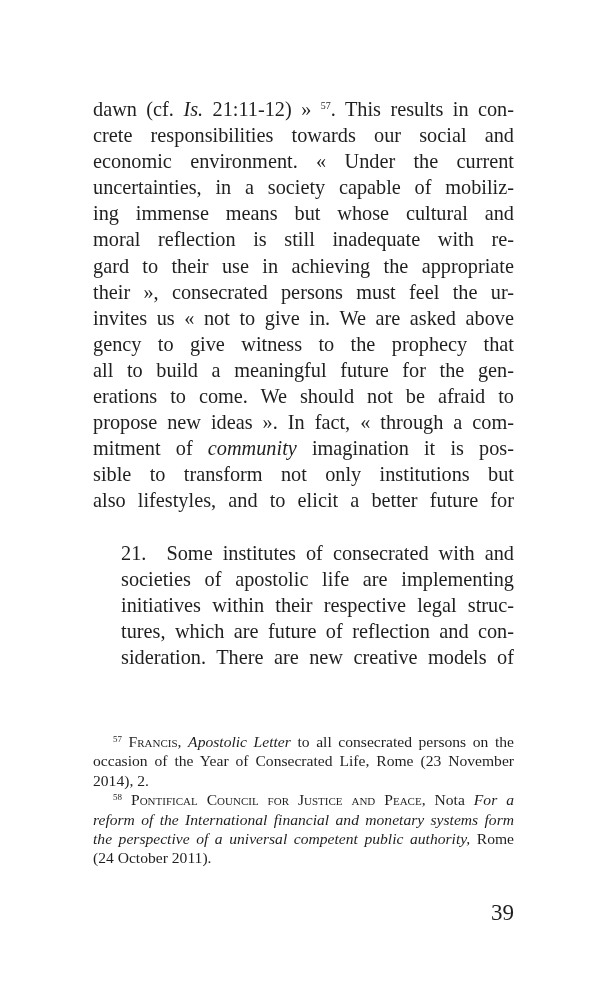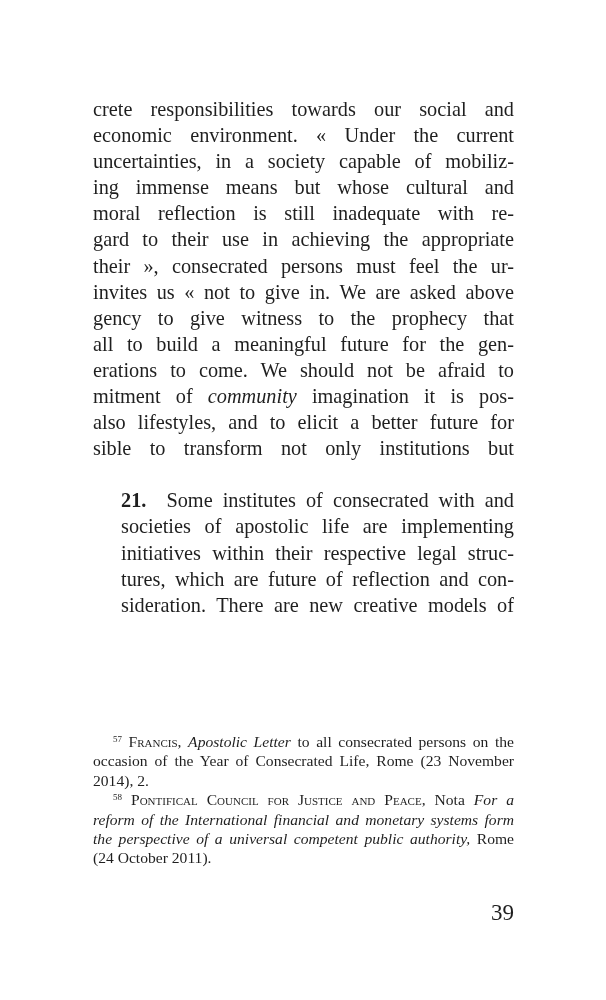--- a/index.html
+++ b/index.html
@@ -29,21 +29,21 @@
     hyphens: manual;
   }
   .para-cont {
     margin: 0;
   }
   .para-21 {
     margin-top: 26px;
     text-indent: 28px;
   }
   .para-num {
-    font-weight: bold;
+    font-weight: normal;
   }
   sup.fnref {
     font-size: 10px;
     vertical-align: 7px;
     line-height: 0;
   }
   .footnotes {
     position: absolute;
     left: 93px;
     top: 732px;
@@ -74,34 +74,36 @@
     line-height: 22px;
   }
   .line { display: block; text-align: justify; text-align-last: justify; }
   .line.last { text-align-last: left; }
 </style>
 </head>
 <body>
 
 <div class="page">
   <p class="body-text para-cont" id="para-cont">
+      <span class="line"><span>dawn (cf. </span><i>Is.</i><span> 21:11-12) » </span><sup class="fnref">57</sup><span>. This results in con-</span></span>
       <span class="line"><span>crete responsibilities towards our social and</span></span>
       <span class="line"><span>economic environment. « Under the current</span></span>
       <span class="line"><span>uncertainties, in a society capable of mobiliz-</span></span>
       <span class="line"><span>ing immense means but whose cultural and</span></span>
       <span class="line"><span>moral reflection is still inadequate with re-</span></span>
       <span class="line"><span>gard to their use in achieving the appropriate</span></span>
       <span class="line"><span>their », consecrated persons must feel the ur-</span></span>
       <span class="line"><span>invites us « not to give in. We are asked above</span></span>
       <span class="line"><span>gency to give witness to the prophecy that</span></span>
       <span class="line"><span>all to build a meaningful future for the gen-</span></span>
       <span class="line"><span>erations to come. We should not be afraid to</span></span>
+      <span class="line"><span>propose new ideas ». In fact, « through a com-</span></span>
       <span class="line"><span>mitment of </span><i>community</i><span> imagination it is pos-</span></span>
+      <span class="line"><span>sible to transform not only institutions but</span></span>
       <span class="line"><span>also lifestyles, and to elicit a better future for</span></span>
-      <span class="line"><span>sible to transform not only institutions but</span></span>
     </p>
   <p class="body-text para-21" id="para-21">
       <span class="line"><span class="para-num">21.</span>&nbsp; <span>Some institutes of consecrated with and</span></span>
       <span class="line"><span>societies of apostolic life are implementing</span></span>
       <span class="line"><span>initiatives within their respective legal struc-</span></span>
       <span class="line"><span>tures, which are future of reflection and con-</span></span>
       <span class="line"><span>sideration. There are new creative models of</span></span>
     </p>
 </div>
 

